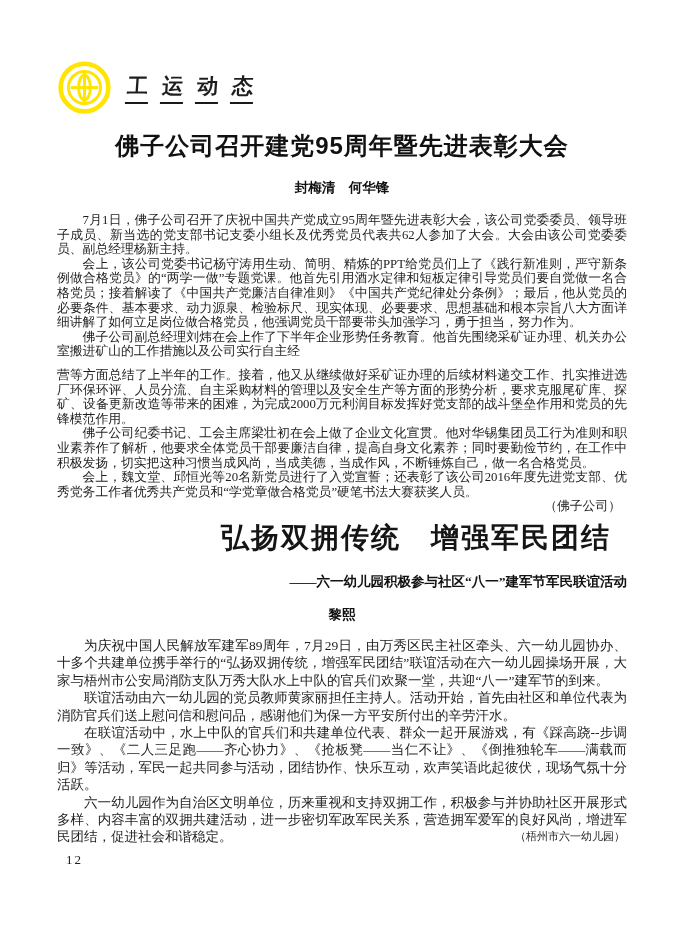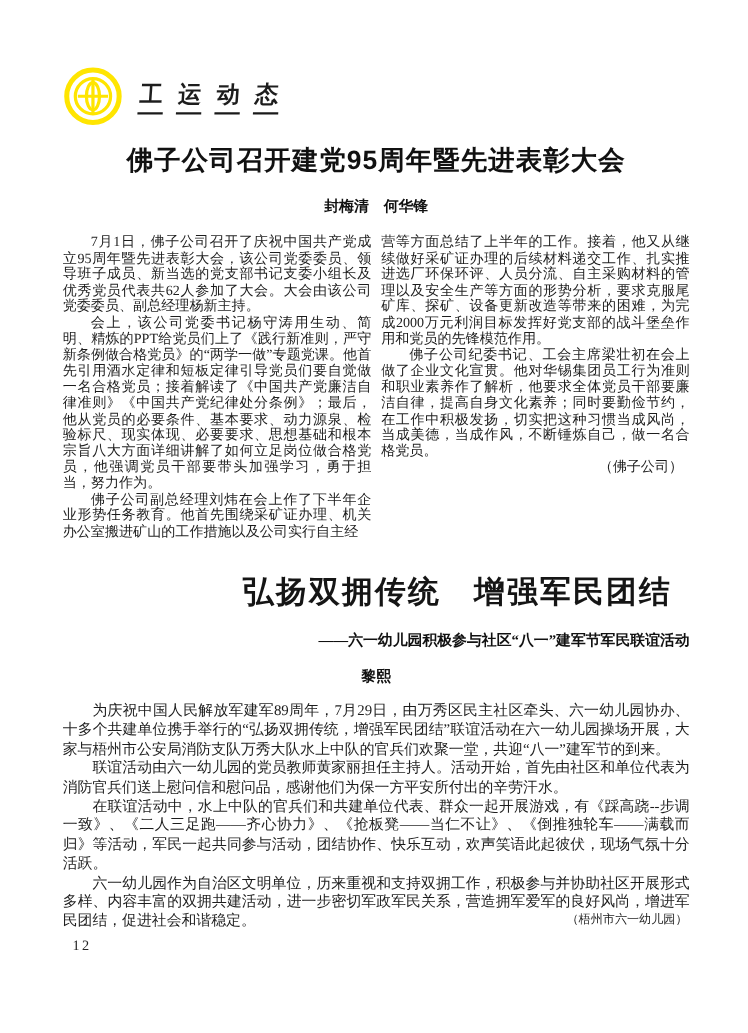--- a/index.html
+++ b/index.html
@@ -30,21 +30,21 @@
   .a1-title{
     margin:0;text-align:center;
     font-family:"Liberation Sans","DejaVu Sans",sans-serif;
     font-size:24px;font-weight:bold;letter-spacing:1px;color:#111;
   }
   .a1-authors{
     margin-top:17px;text-align:center;
     font-family:"Liberation Sans","DejaVu Sans",sans-serif;
     font-size:13.5px;font-weight:bold;color:#111;
   }
-  .columns{margin-top:16px;display:flex;gap:9px;}
+  .columns{margin-top:16px;display:flex;gap:9px;flex-direction:column;}
   .col{flex:1 1 0;font-size:12.8px;line-height:14.6px;text-align:justify;text-justify:inter-character;}
   .col p{margin:0;}
   .col p.indent{text-indent:2em;}
   .sig1{text-align:right;padding-right:6px;font-size:12.8px;line-height:14.6px;}
   
   .article2{position:absolute;left:57px;top:503px;width:570px;}
   .a2-title{
     margin:16px;text-align:right;
     font-size:28px;font-weight:bold;letter-spacing:2px;color:#151515;
   }
@@ -90,20 +90,21 @@
     <div class="a1-authors">封梅清　何华锋</div>
     <div class="columns">
       <div class="col">
         <p class="indent">7月1日，佛子公司召开了庆祝中国共产党成立95周年暨先进表彰大会，该公司党委委员、领导班子成员、新当选的党支部书记支委小组长及优秀党员代表共62人参加了大会。大会由该公司党委委员、副总经理杨新主持。</p>
         <p class="indent">会上，该公司党委书记杨守涛用生动、简明、精炼的PPT给党员们上了《践行新准则，严守新条例做合格党员》的“两学一做”专题党课。他首先引用酒水定律和短板定律引导党员们要自觉做一名合格党员；接着解读了《中国共产党廉洁自律准则》《中国共产党纪律处分条例》；最后，他从党员的必要条件、基本要求、动力源泉、检验标尺、现实体现、必要要求、思想基础和根本宗旨八大方面详细讲解了如何立足岗位做合格党员，他强调党员干部要带头加强学习，勇于担当，努力作为。</p>
         <p class="indent">佛子公司副总经理刘炜在会上作了下半年企业形势任务教育。他首先围绕采矿证办理、机关办公室搬进矿山的工作措施以及公司实行自主经</p>
       </div>
       <div class="col">
         <p>营等方面总结了上半年的工作。接着，他又从继续做好采矿证办理的后续材料递交工作、扎实推进选厂环保环评、人员分流、自主采购材料的管理以及安全生产等方面的形势分析，要求克服尾矿库、探矿、设备更新改造等带来的困难，为完成2000万元利润目标发挥好党支部的战斗堡垒作用和党员的先锋模范作用。</p>
         <p class="indent">佛子公司纪委书记、工会主席梁壮初在会上做了企业文化宣贯。他对华锡集团员工行为准则和职业素养作了解析，他要求全体党员干部要廉洁自律，提高自身文化素养；同时要勤俭节约，在工作中积极发扬，切实把这种习惯当成风尚，当成美德，当成作风，不断锤炼自己，做一名合格党员。</p>
+        <p class="indent">会上，魏文堂、邱恒光等20名新党员进行了入党宣誓；还表彰了该公司2016年度先进党支部、优秀党务工作者优秀共产党员和“学党章做合格党员”硬笔书法大赛获奖人员。</p>
         <div class="sig1">（佛子公司）</div>
       </div>
     </div>
   </section>
 
   <section class="article2">
     <h2 class="a2-title">弘扬双拥传统　增强军民团结</h2>
     <div class="a2-subtitle">——六一幼儿园积极参与社区“八一”建军节军民联谊活动</div>
     <div class="a2-author">黎熙</div>
     <div class="a2-body">

